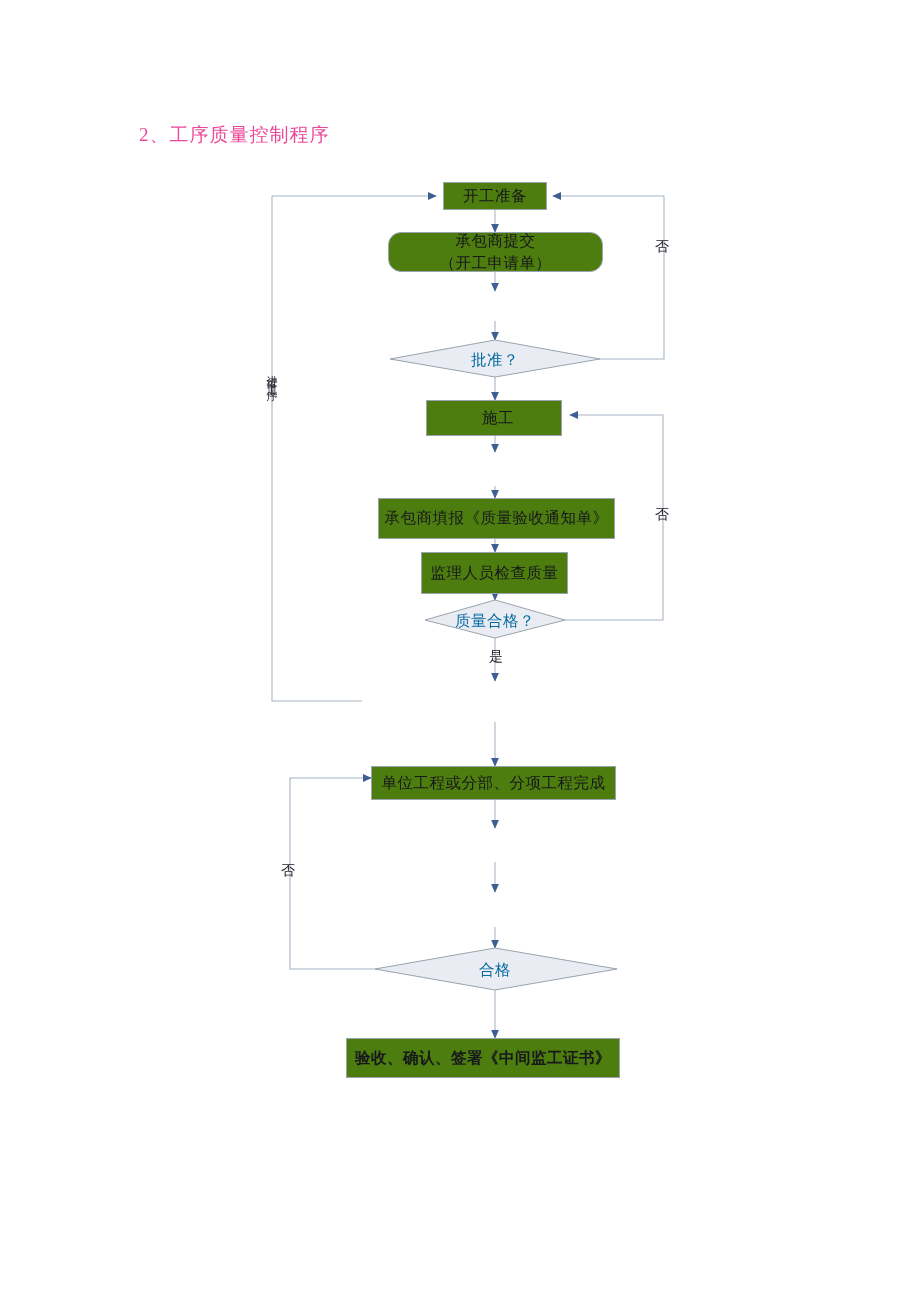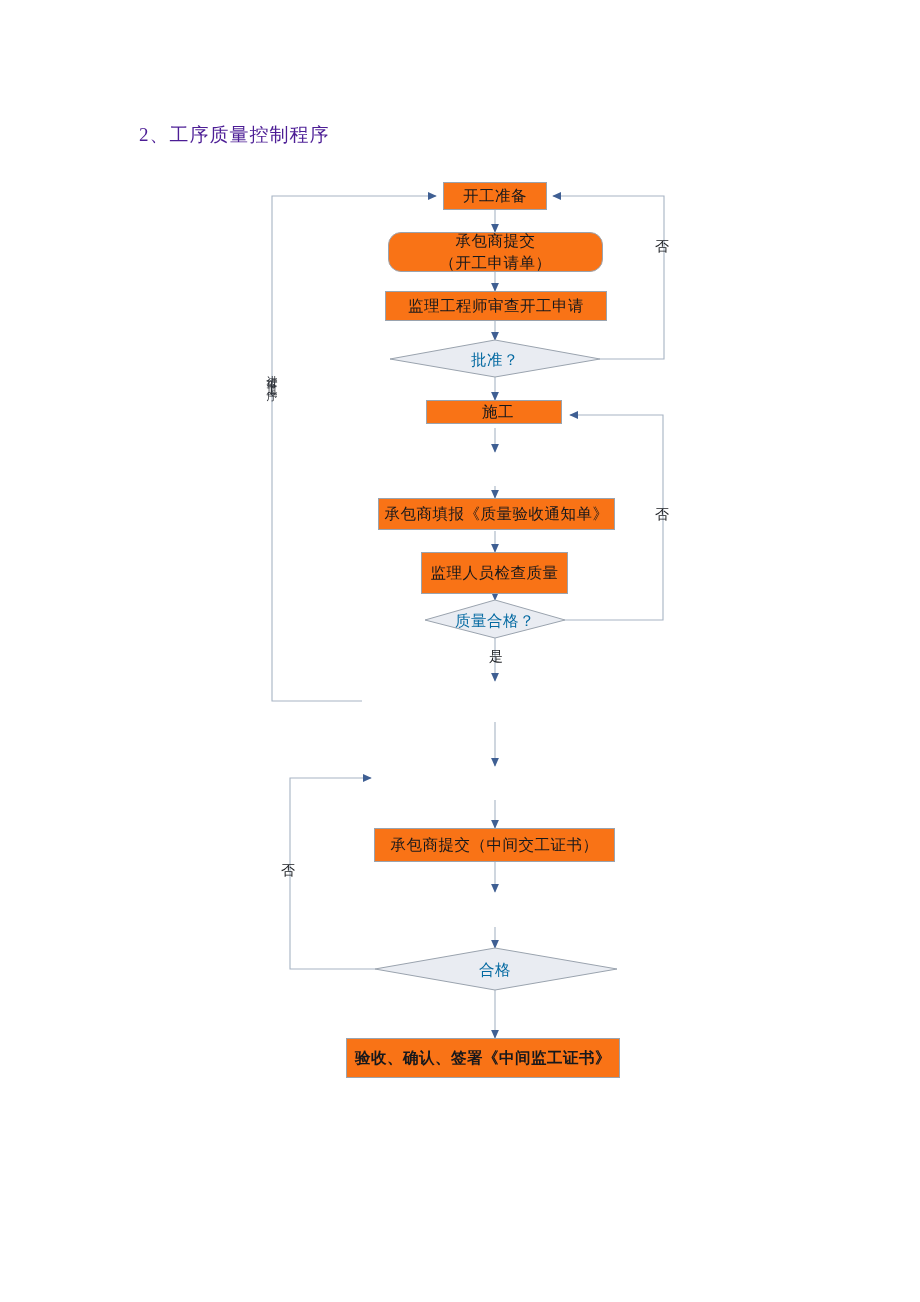--- a/index.html
+++ b/index.html
@@ -21,33 +21,33 @@
     width: 920px;
     height: 1302px;
   }
   #page-title {
     position: absolute;
     left: 139px;
     top: 122px;
     font-size: 19px;
     letter-spacing: 1px;
     white-space: nowrap;
-    color: #4c1d95;
+    color: #ec4899;
   }
   svg#flow {
     position: absolute;
     left: 0;
     top: 0;
     width: 920px;
     height: 1302px;
   }
   .node {
     position: absolute;
     box-sizing: border-box;
-    background: #f97316;
+    background: #4d7c0f;
     border: 1px solid #9aa3ae;
     display: flex;
     align-items: center;
     justify-content: center;
     text-align: center;
     font-size: 15.5px;
     line-height: 1.45;
     color: #16181c;
     letter-spacing: 0.5px;
     white-space: pre-line;
@@ -132,36 +132,35 @@
       <polygon points="495,600 565,620 495,638 425,620"></polygon>
       <polygon points="495,948 617,969 495,990 375,969"></polygon>
     </g>
   </svg>
 
   <div class="node" style="left:443px; top:182px; width:104px; height:28px;">开工准备</div>
 
   <div class="node" style="left:388px; top:232px; width:215px; height:40px;border-radius:13px;">承包商提交
 （开工申请单）</div>
 
-  <div class="node" style="left:385px; top:291px; width:222px; height:30px;">监理工程师审查开工申请</div>
 
   <div class="diamond-label" style="left:395px; top:350px; width:200px;">批准？</div>
 
-  <div class="node" style="left:426px; top:400px; width:136px; height:24px;padding-left:8px;">施工</div>
+  <div class="node" style="left:426px; top:400px; width:136px; height:36px;padding-left:8px;">施工</div>
 
 
-  <div class="node" style="left:378px; top:498px; width:237px; height:32px;">承包商填报《质量验收通知单》</div>
+  <div class="node" style="left:378px; top:498px; width:237px; height:41px;">承包商填报《质量验收通知单》</div>
 
   <div class="node" style="left:421px; top:552px; width:147px; height:42px;">监理人员检查质量</div>
 
   <div class="diamond-label" style="left:425px; top:611px; width:140px;">质量合格？</div>
 
 
+  <div class="node" style="left:371px; top:766px; width:245px; height:34px;">单位工程或分部、分项工程完成</div>
 
-  <div class="node" style="left:374px; top:828px; width:241px; height:34px;">承包商提交（中间交工证书）</div>
 
 
   <div class="diamond-label" style="left:425px; top:960px; width:140px;">合格</div>
 
   <div class="node" style="left:346px; top:1038px; width:274px; height:40px;font-weight:bold;">验收、确认、签署《中间监工证书》</div>
 
   <div class="edge-label" style="left:655px; top:238px;">否</div>
 
   <div class="edge-label" style="left:655px; top:506px;">否</div>
 

